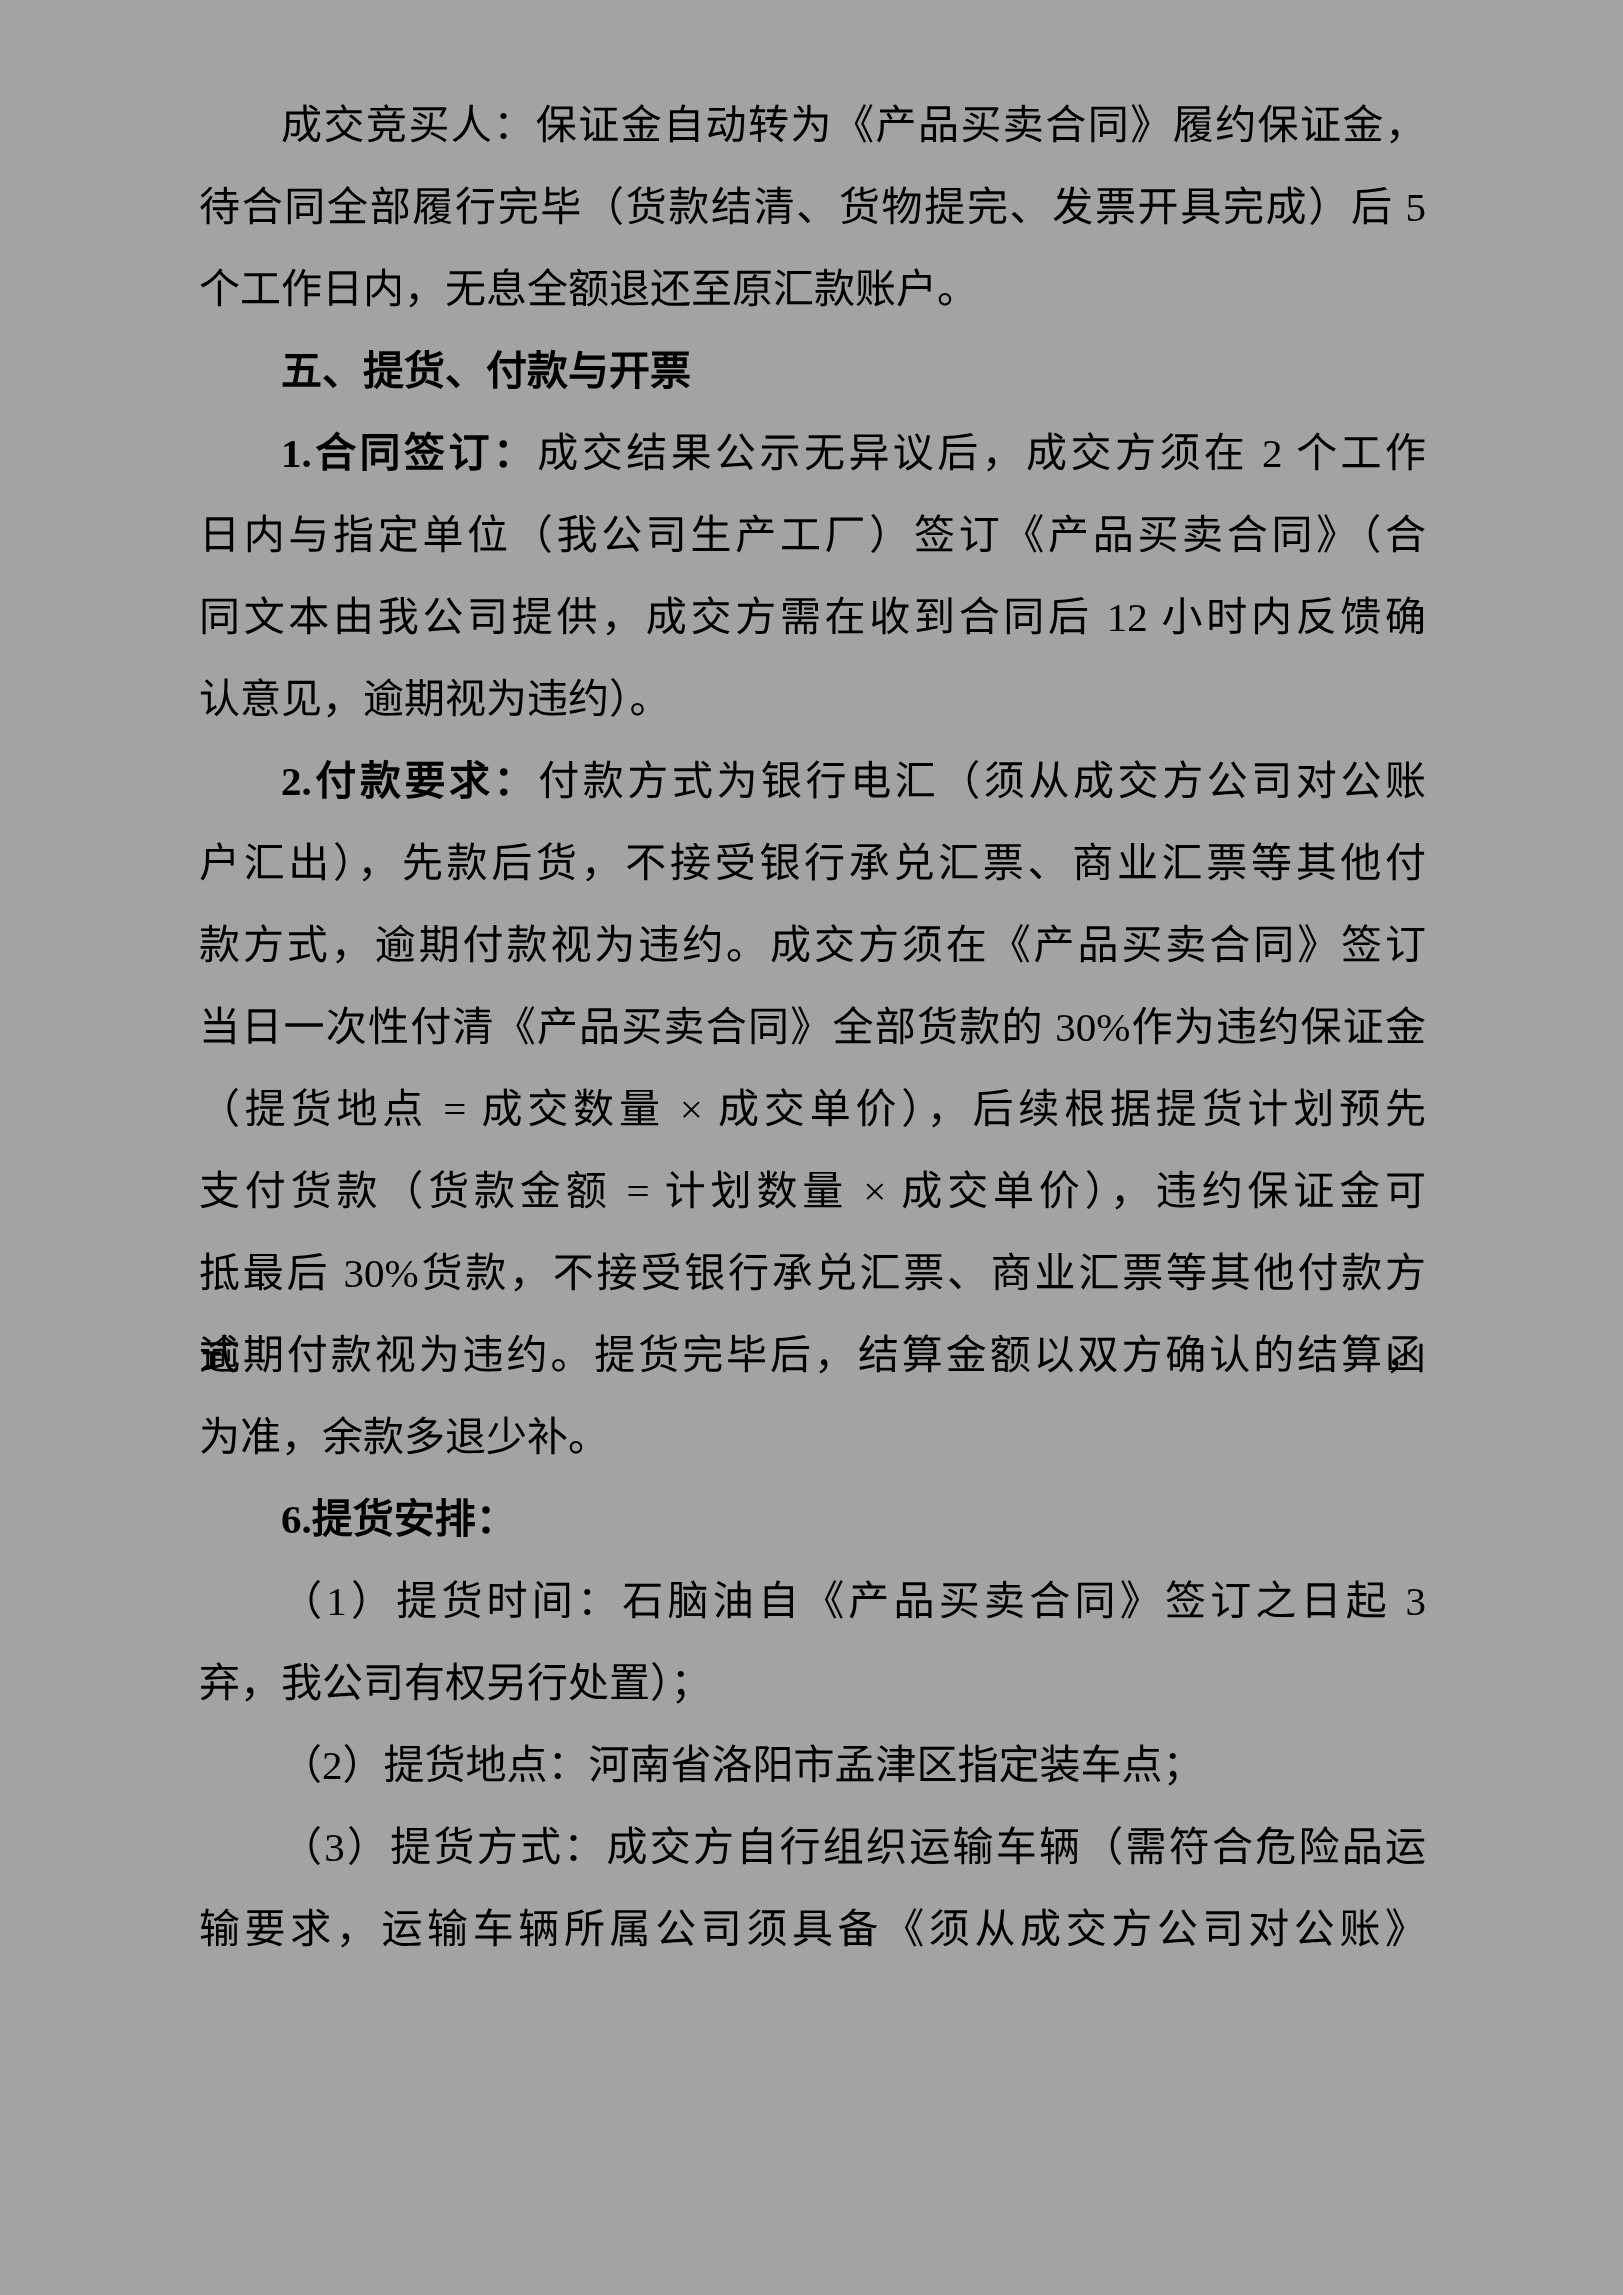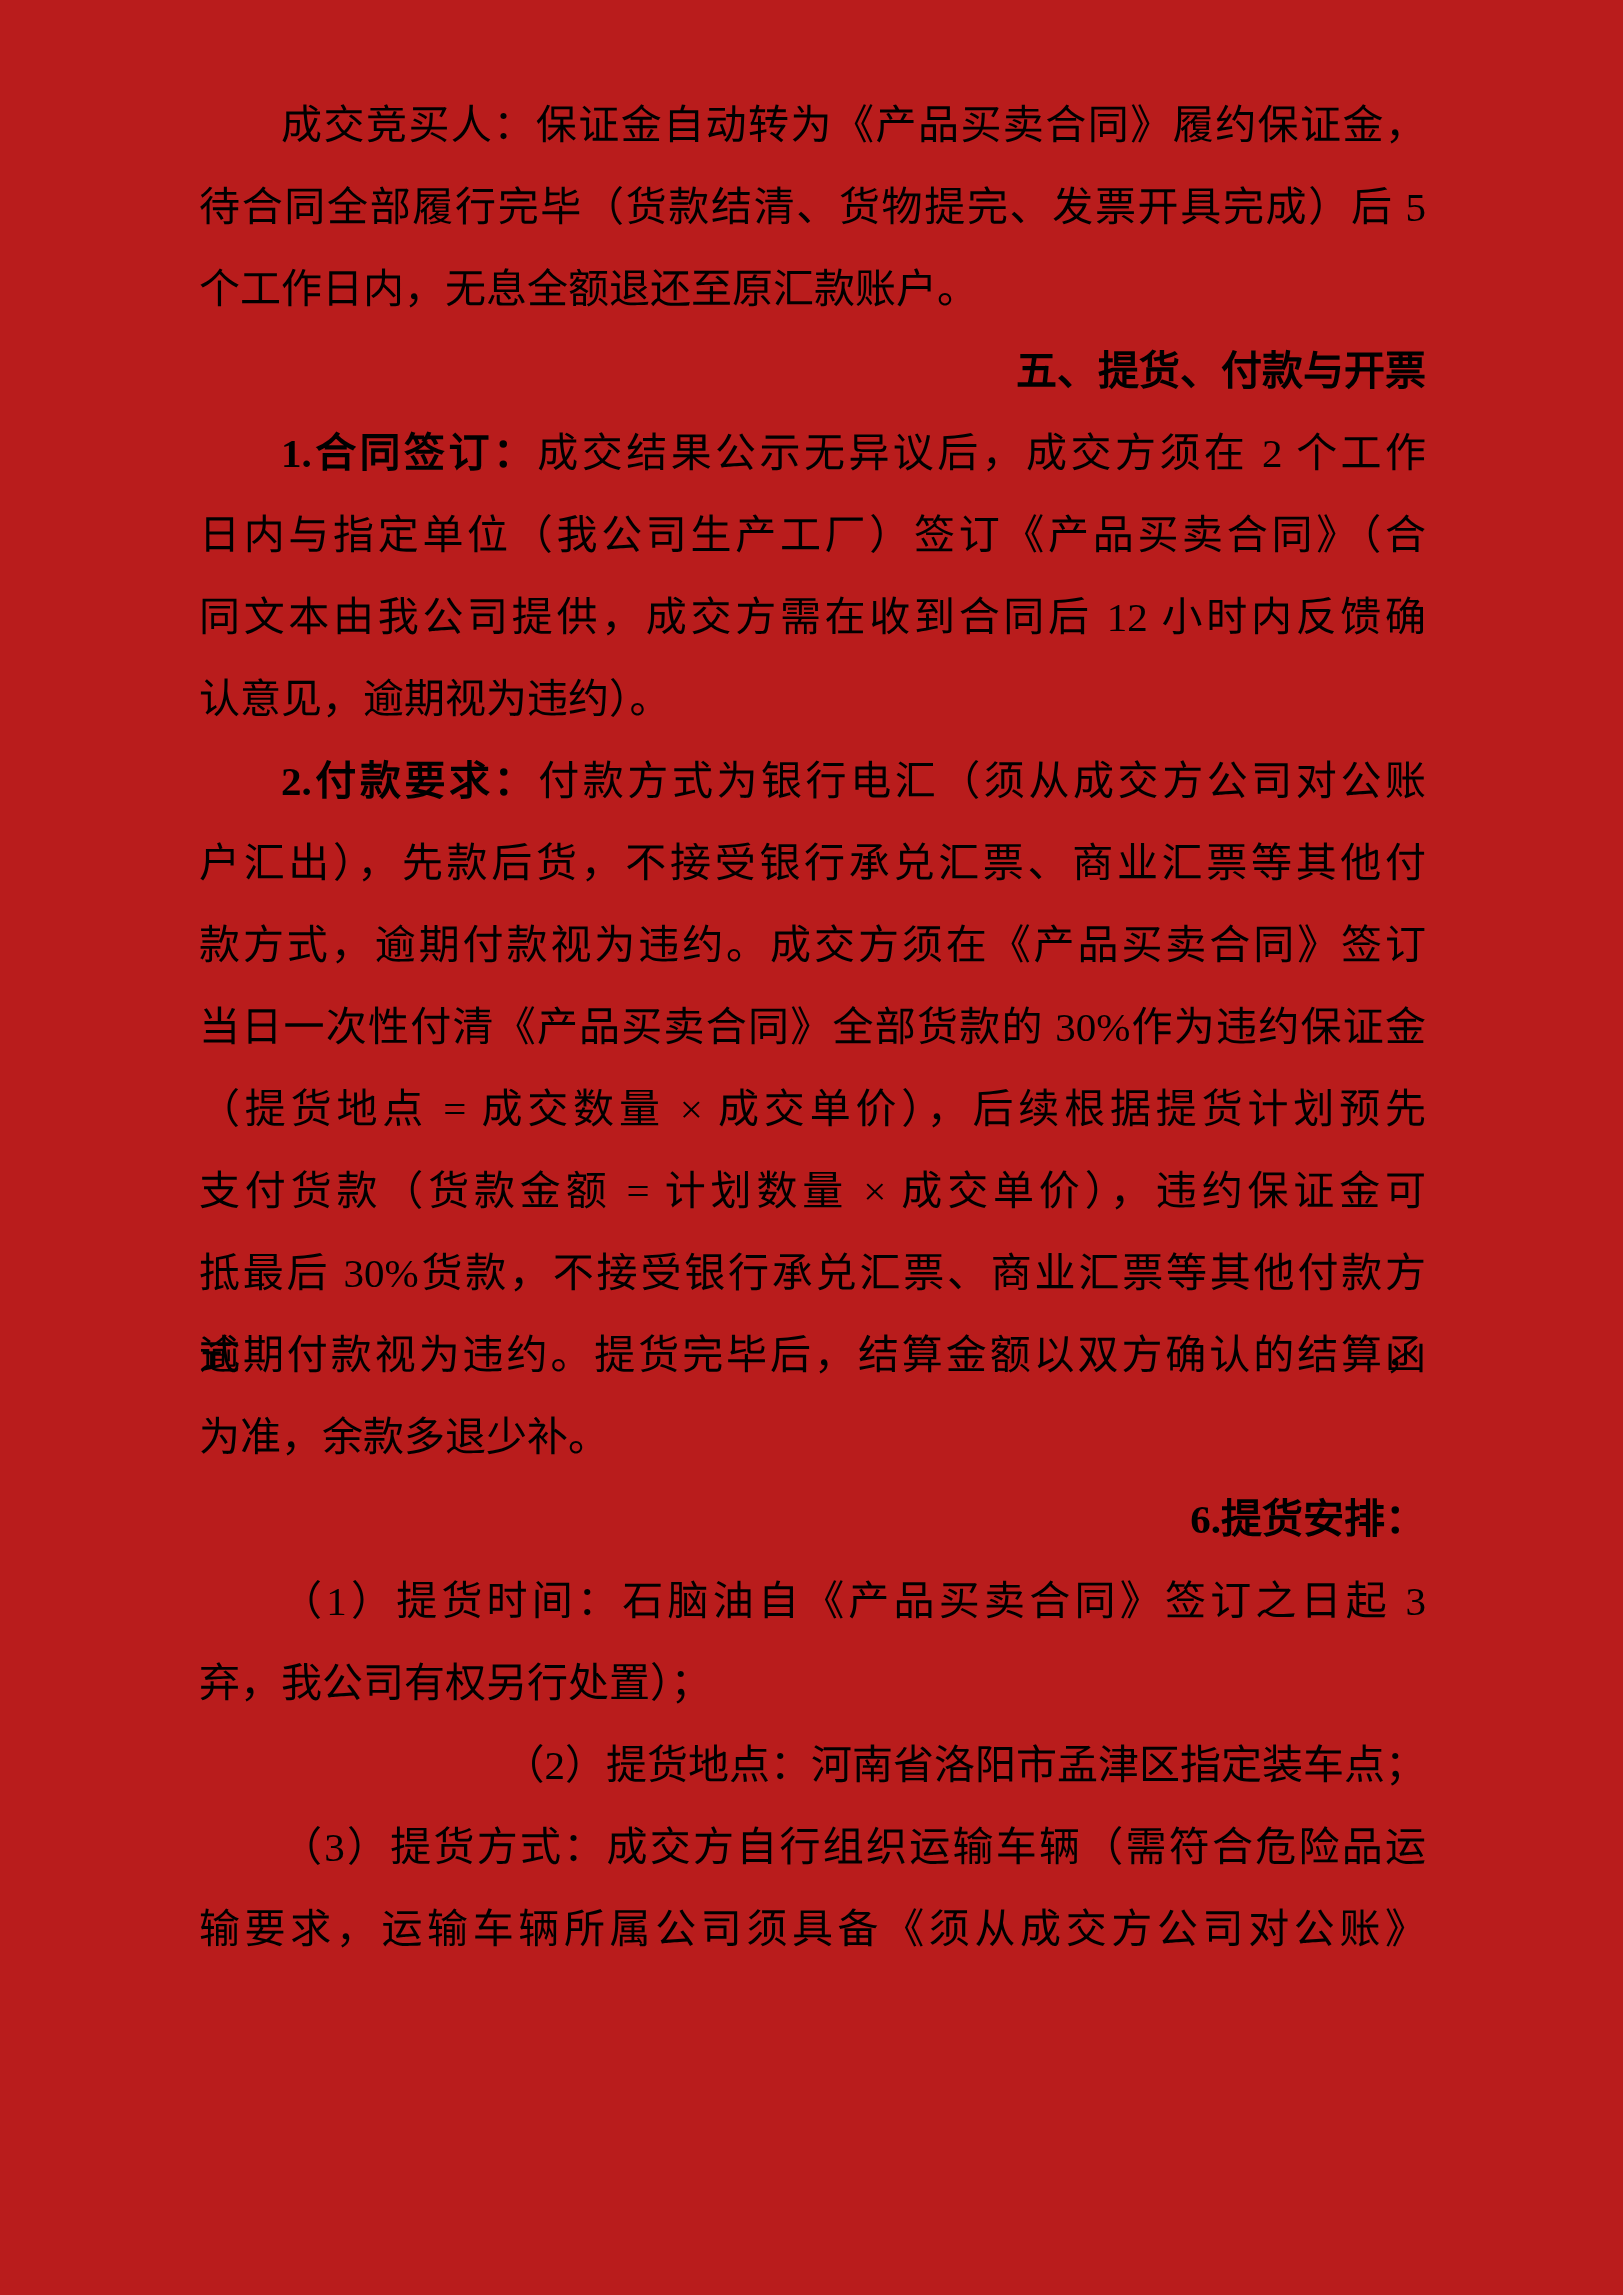--- a/index.html
+++ b/index.html
@@ -11,39 +11,38 @@
     height: 2295px;
     background: #ffffff;
     color: #000000;
     position: relative;
     overflow: hidden;
     font-family: "Liberation Serif", "DejaVu Serif", serif;
   }
   .page {
     position: absolute;
     inset: 0;
-    background: #b91c1c;
+    background: #a3a3a3;
   }
   .doc {
     position: absolute;
     left: 199px;
     top: 84px;
     width: 1227px;
   }
   .line {
     height: 82px;
     line-height: 82px;
     font-size: 41px;
     letter-spacing: 0;
     white-space: normal;
     text-align: left;
   }
   .line.indent {
     padding-left: 82px; 
-    text-align: right;
   }
   .line.stretch {
     text-align: justify;
     text-align-last: justify;
   }
   .run { font-weight: normal; }
   .run.bold { font-weight: bold; }
 </style>
 </head>
 <body>

